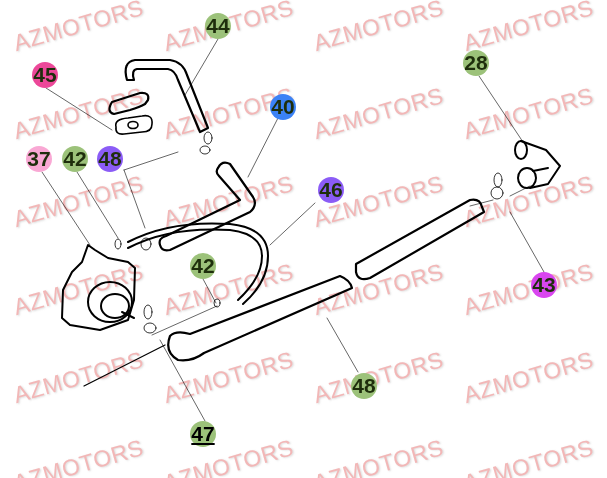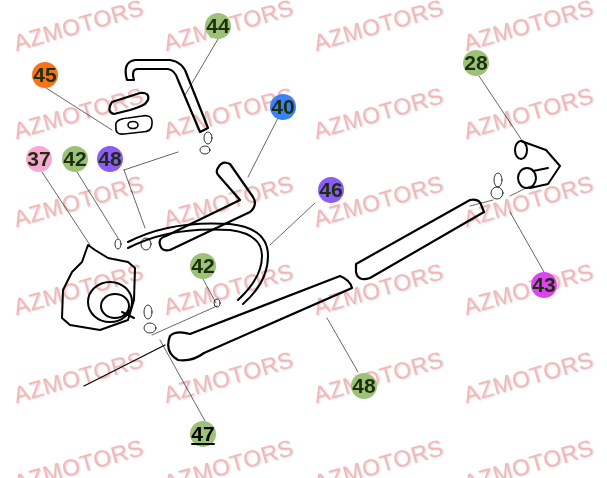--- a/index.html
+++ b/index.html
@@ -123,21 +123,21 @@
         <ellipse cx="527" cy="178" rx="9" ry="10"></ellipse>
         <path d="M533 171 L548 168"></path>
       </g>
 
       <line x1="84" y1="386" x2="165" y2="345" stroke-width="1.2"></line>
     </g>
   </svg>
 
   <div id="callout-layer">
     <div class="callout" style="left: 205px; top: 13px; background: rgb(156, 194, 122); color: rgb(30, 46, 12);">44</div>
-    <div class="callout" style="left: 32px; top: 62px; background: #f97316; color: rgb(30, 46, 12);">45</div>
+    <div class="callout" style="left: 32px; top: 62px; background: #ec4899; color: rgb(30, 46, 12);">45</div>
     <div class="callout" style="left: 270px; top: 94px; background: #3b82f6; color: rgb(30, 46, 12);">40</div>
     <div class="callout" style="left: 463px; top: 50px; background: rgb(156, 194, 122); color: rgb(30, 46, 12);">28</div>
     <div class="callout" style="left: 26px; top: 146px; background: #f9a8d4; color: rgb(30, 46, 12);">37</div>
     <div class="callout" style="left: 62px; top: 146px; background: rgb(156, 194, 122); color: rgb(30, 46, 12);">42</div>
     <div class="callout" style="left: 97px; top: 146px; background: #8b5cf6; color: rgb(30, 46, 12);">48</div>
     <div class="callout" style="left: 318px; top: 177px; background: #8b5cf6; color: rgb(30, 46, 12);">46</div>
     <div class="callout" style="left: 190px; top: 253px; background: rgb(156, 194, 122); color: rgb(30, 46, 12);">42</div>
     <div class="callout" style="left: 531px; top: 272px; background: #d946ef; color: rgb(30, 46, 12);">43</div>
     <div class="callout" style="left: 351px; top: 373px; background: rgb(156, 194, 122); color: rgb(30, 46, 12);">48</div>
     <div class="callout" style="left: 190px; top: 421px; background: rgb(156, 194, 122); color: #000000; text-decoration: underline;">47</div>

